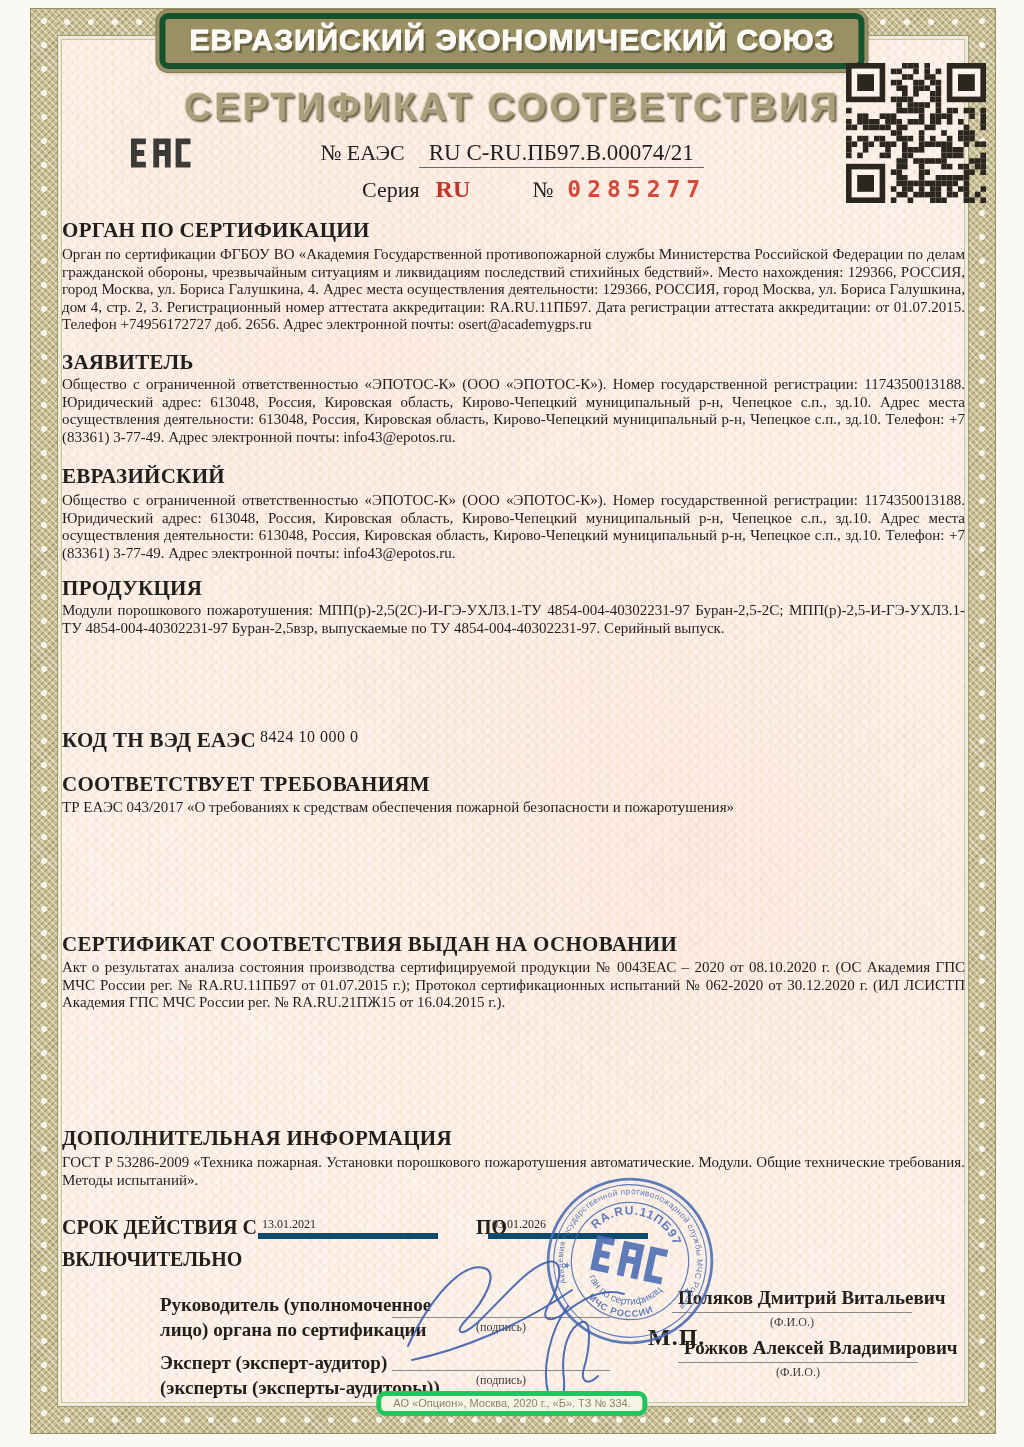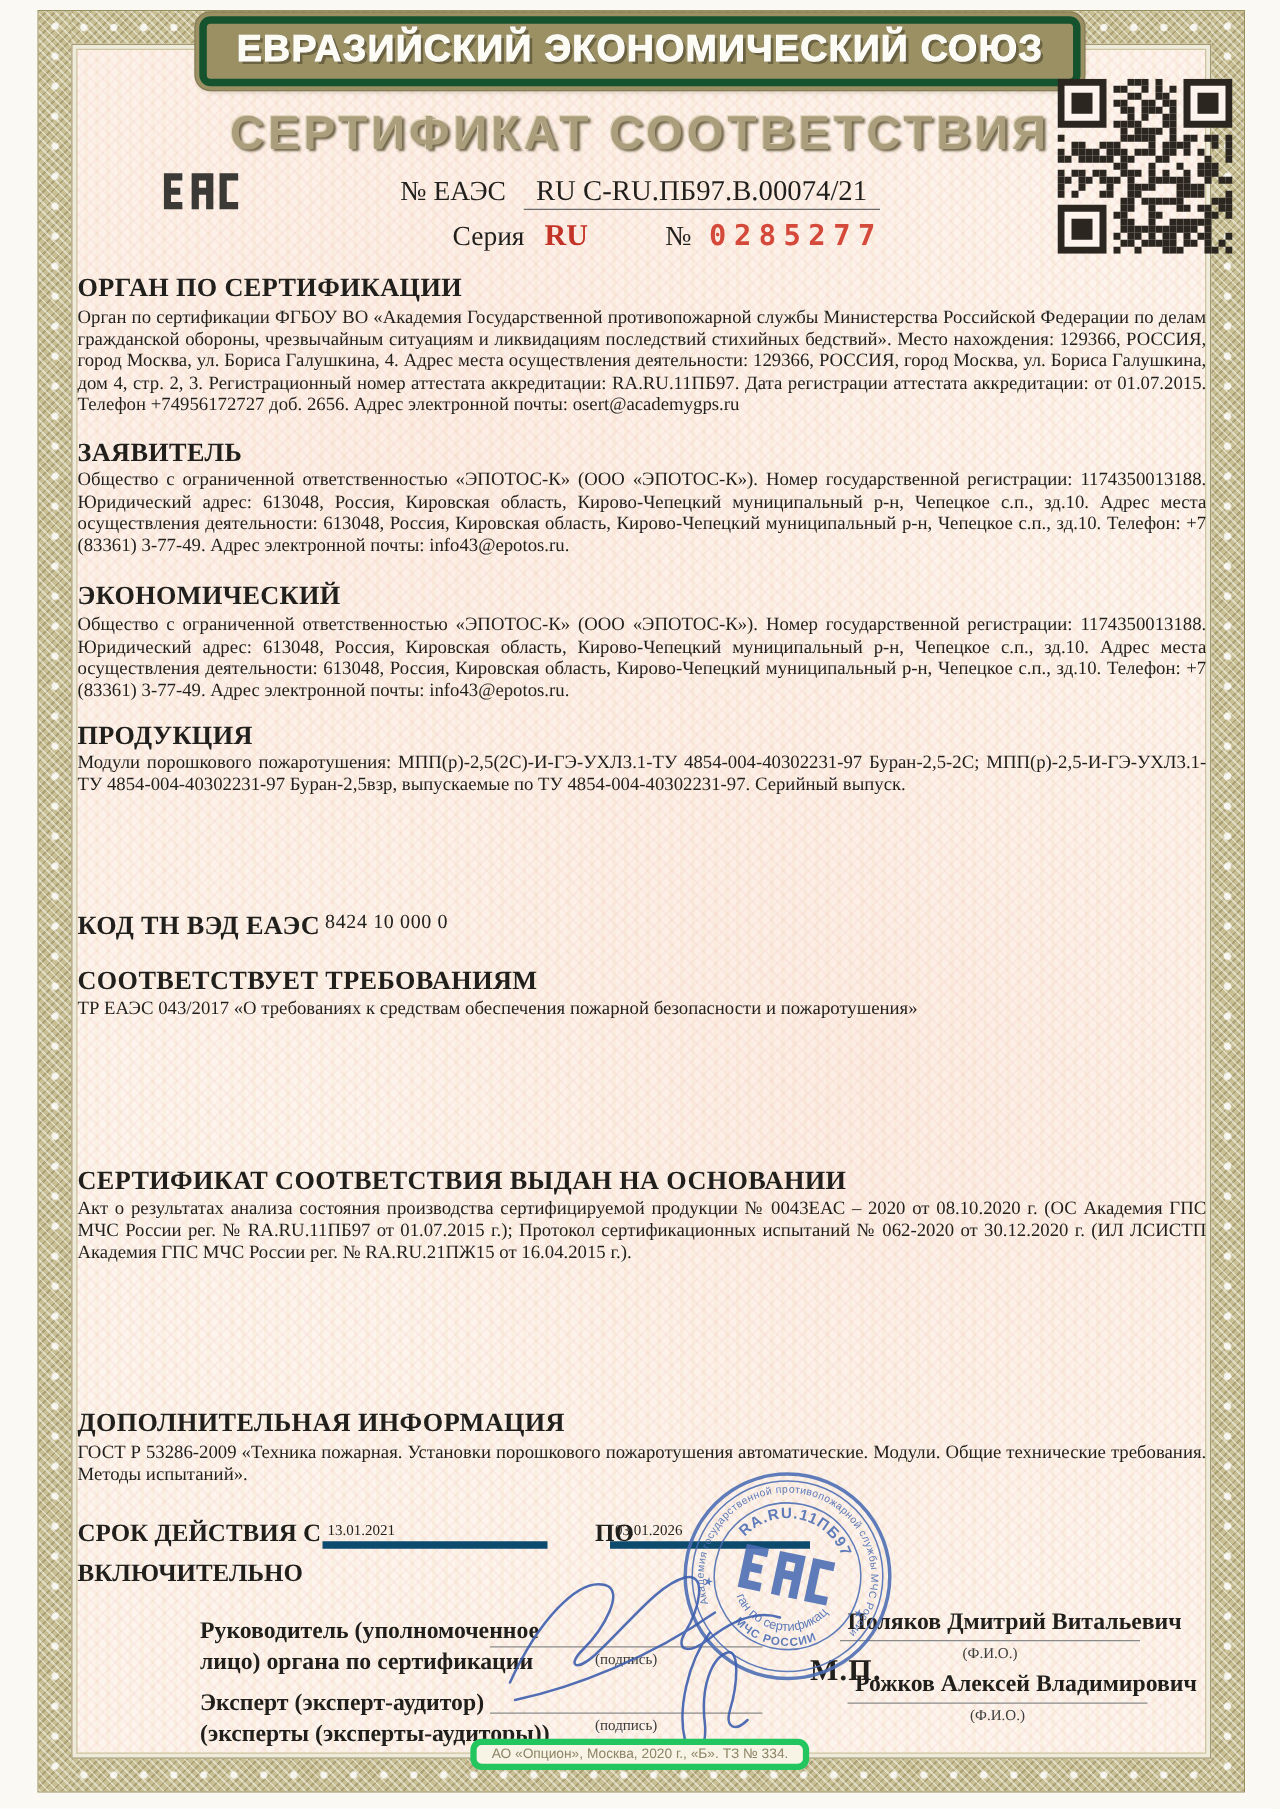--- a/index.html
+++ b/index.html
@@ -362,21 +362,21 @@
       <rect x="5" y="95" width="25" height="25" fill="#fdf4ed"></rect>
       <rect x="10" y="100" width="15" height="15"></rect>
     </svg>
 
   <h2 class="sec" style="top:218px">ОРГАН ПО СЕРТИФИКАЦИИ</h2>
   <p class="body-text" style="top:246px">Орган по сертификации ФГБОУ ВО «Академия Государственной противопожарной службы Министерства Российской Федерации по делам гражданской обороны, чрезвычайным ситуациям и ликвидациям последствий стихийных бедствий». Место нахождения: 129366, РОССИЯ, город Москва, ул. Бориса Галушкина, 4. Адрес места осуществления деятельности: 129366, РОССИЯ, город Москва, ул. Бориса Галушкина, дом 4, стр. 2, 3. Регистрационный номер аттестата аккредитации: RA.RU.11ПБ97. Дата регистрации аттестата аккредитации: от 01.07.2015. Телефон +74956172727 доб. 2656. Адрес электронной почты: osert@academygps.ru</p>
 
   <h2 class="sec" style="top:350px">ЗАЯВИТЕЛЬ</h2>
   <p class="body-text" style="top:376px">Общество с ограниченной ответственностью «ЭПОТОС-К» (ООО «ЭПОТОС-К»). Номер государственной регистрации: 1174350013188. Юридический адрес: 613048, Россия, Кировская область, Кирово-Чепецкий муниципальный р-н, Чепецкое с.п., зд.10. Адрес места осуществления деятельности: 613048, Россия, Кировская область, Кирово-Чепецкий муниципальный р-н, Чепецкое с.п., зд.10. Телефон: +7 (83361) 3-77-49. Адрес электронной почты: info43@epotos.ru.</p>
 
-  <h2 class="sec" style="top:464px">ЭКОНОМИЧЕСКИЙ</h2>
+  <h2 class="sec" style="top:464px">ЕВРАЗИЙСКИЙ</h2>
   <p class="body-text" style="top:492px">Общество с ограниченной ответственностью «ЭПОТОС-К» (ООО «ЭПОТОС-К»). Номер государственной регистрации: 1174350013188. Юридический адрес: 613048, Россия, Кировская область, Кирово-Чепецкий муниципальный р-н, Чепецкое с.п., зд.10. Адрес места осуществления деятельности: 613048, Россия, Кировская область, Кирово-Чепецкий муниципальный р-н, Чепецкое с.п., зд.10. Телефон: +7 (83361) 3-77-49. Адрес электронной почты: info43@epotos.ru.</p>
 
   <h2 class="sec" style="top:576px">ПРОДУКЦИЯ</h2>
   <p class="body-text" style="top:602px">Модули порошкового пожаротушения: МПП(р)-2,5(2С)-И-ГЭ-УХЛ3.1-ТУ 4854-004-40302231-97 Буран-2,5-2С;  МПП(р)-2,5-И-ГЭ-УХЛ3.1-ТУ 4854-004-40302231-97 Буран-2,5взр, выпускаемые по ТУ 4854-004-40302231-97. Серийный выпуск.</p>
 
   <div class="tnved">
     <span class="sec" style="position:static">КОД ТН ВЭД ЕАЭС</span>
     <span class="code">8424 10 000 0</span>
   </div>
 

